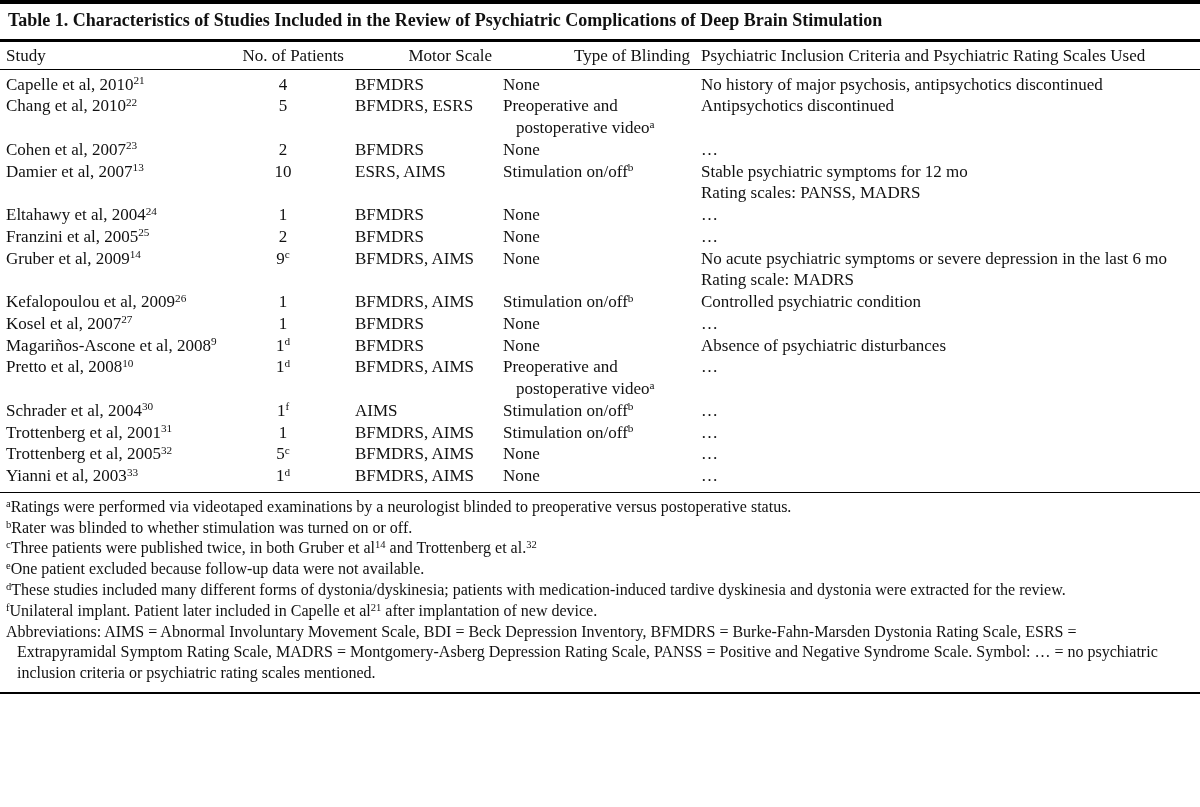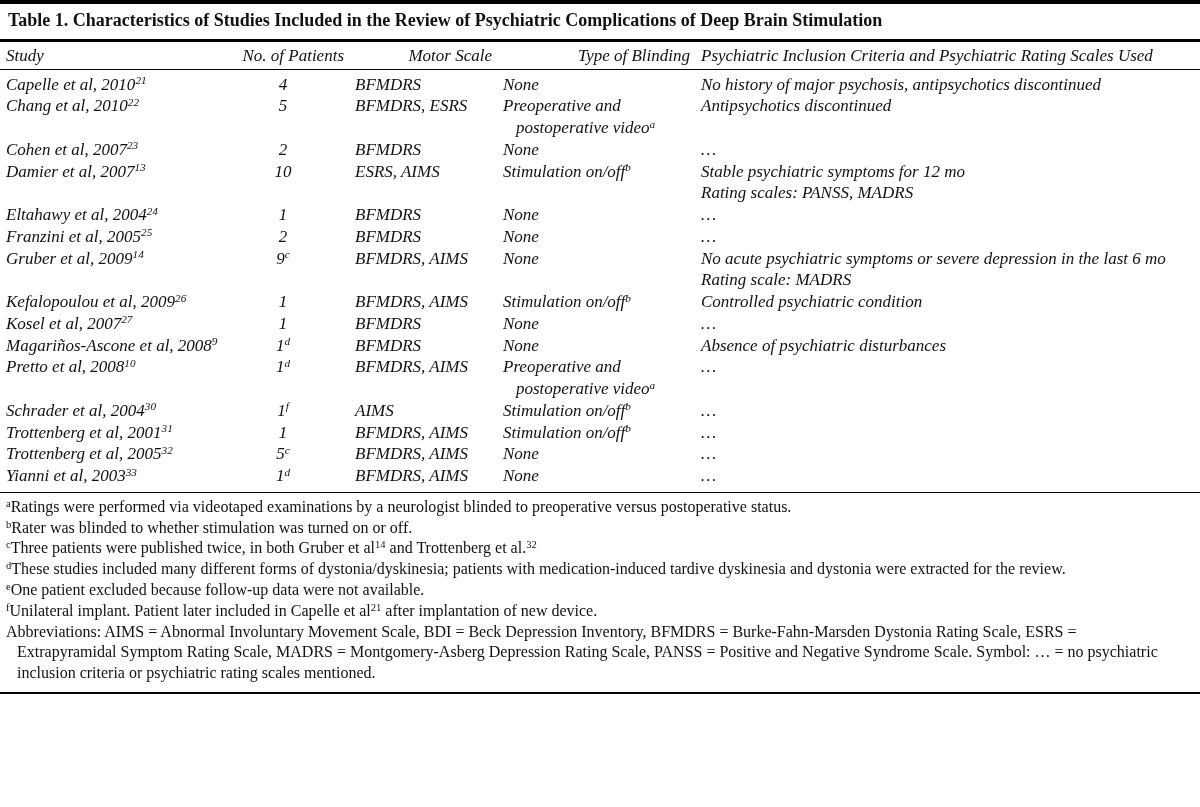--- a/index.html
+++ b/index.html
@@ -14,21 +14,20 @@
   .rule-top { border-top:4px solid #000; }
   .title {
     font-size:18px; font-weight:bold; line-height:1.2;
     padding:6px 8px 7px 8px;
     border-bottom:3px solid #000;
   }
   table.studies {
     width:100%; border-collapse:collapse; table-layout:fixed;
     font-size:17px;
     border-bottom:1.5px solid #000;
-    font-style:italic;
   }
   thead th {
     font-weight:normal; font-size:17px; text-align:right; vertical-align:bottom;
     padding:4px 4px 3px 4px;
     border-bottom:1px solid #000;
     white-space:nowrap; overflow:hidden;
   }
   th.c-study   { text-align:left; padding-left:6px; }
   th.c-criteria{ text-align:left; padding-left:7px; }
   td {
@@ -335,18 +334,18 @@
             <div class="hang">…</div>
           </td>
         </tr>
       </tbody>
   </table>
 
   <div class="footnotes">
       <div class="fn"><sup>a</sup>Ratings were performed via videotaped examinations by a neurologist blinded to preoperative versus postoperative status.</div>
       <div class="fn"><sup>b</sup>Rater was blinded to whether stimulation was turned on or off.</div>
       <div class="fn"><sup>c</sup>Three patients were published twice, in both Gruber et al<sup>14</sup> and Trottenberg et al.<sup>32</sup></div>
+      <div class="fn"><sup>e</sup>One patient excluded because follow-up data were not available.</div>
       <div class="fn"><sup>d</sup>These studies included many different forms of dystonia/dyskinesia; patients with medication-induced tardive dyskinesia and dystonia were extracted for the review.</div>
-      <div class="fn"><sup>e</sup>One patient excluded because follow-up data were not available.</div>
       <div class="fn"><sup>f</sup>Unilateral implant. Patient later included in Capelle et al<sup>21</sup> after implantation of new device.</div>
       <div class="fn">Abbreviations: AIMS = Abnormal Involuntary Movement Scale, BDI = Beck Depression Inventory, BFMDRS = Burke-Fahn-Marsden Dystonia Rating Scale, ESRS = Extrapyramidal Symptom Rating Scale, MADRS = Montgomery-Asberg Depression Rating Scale, PANSS = Positive and Negative Syndrome Scale.  Symbol: … = no psychiatric inclusion criteria or psychiatric rating scales mentioned.</div>
     </div>
 </div>
 
 </body></html>

